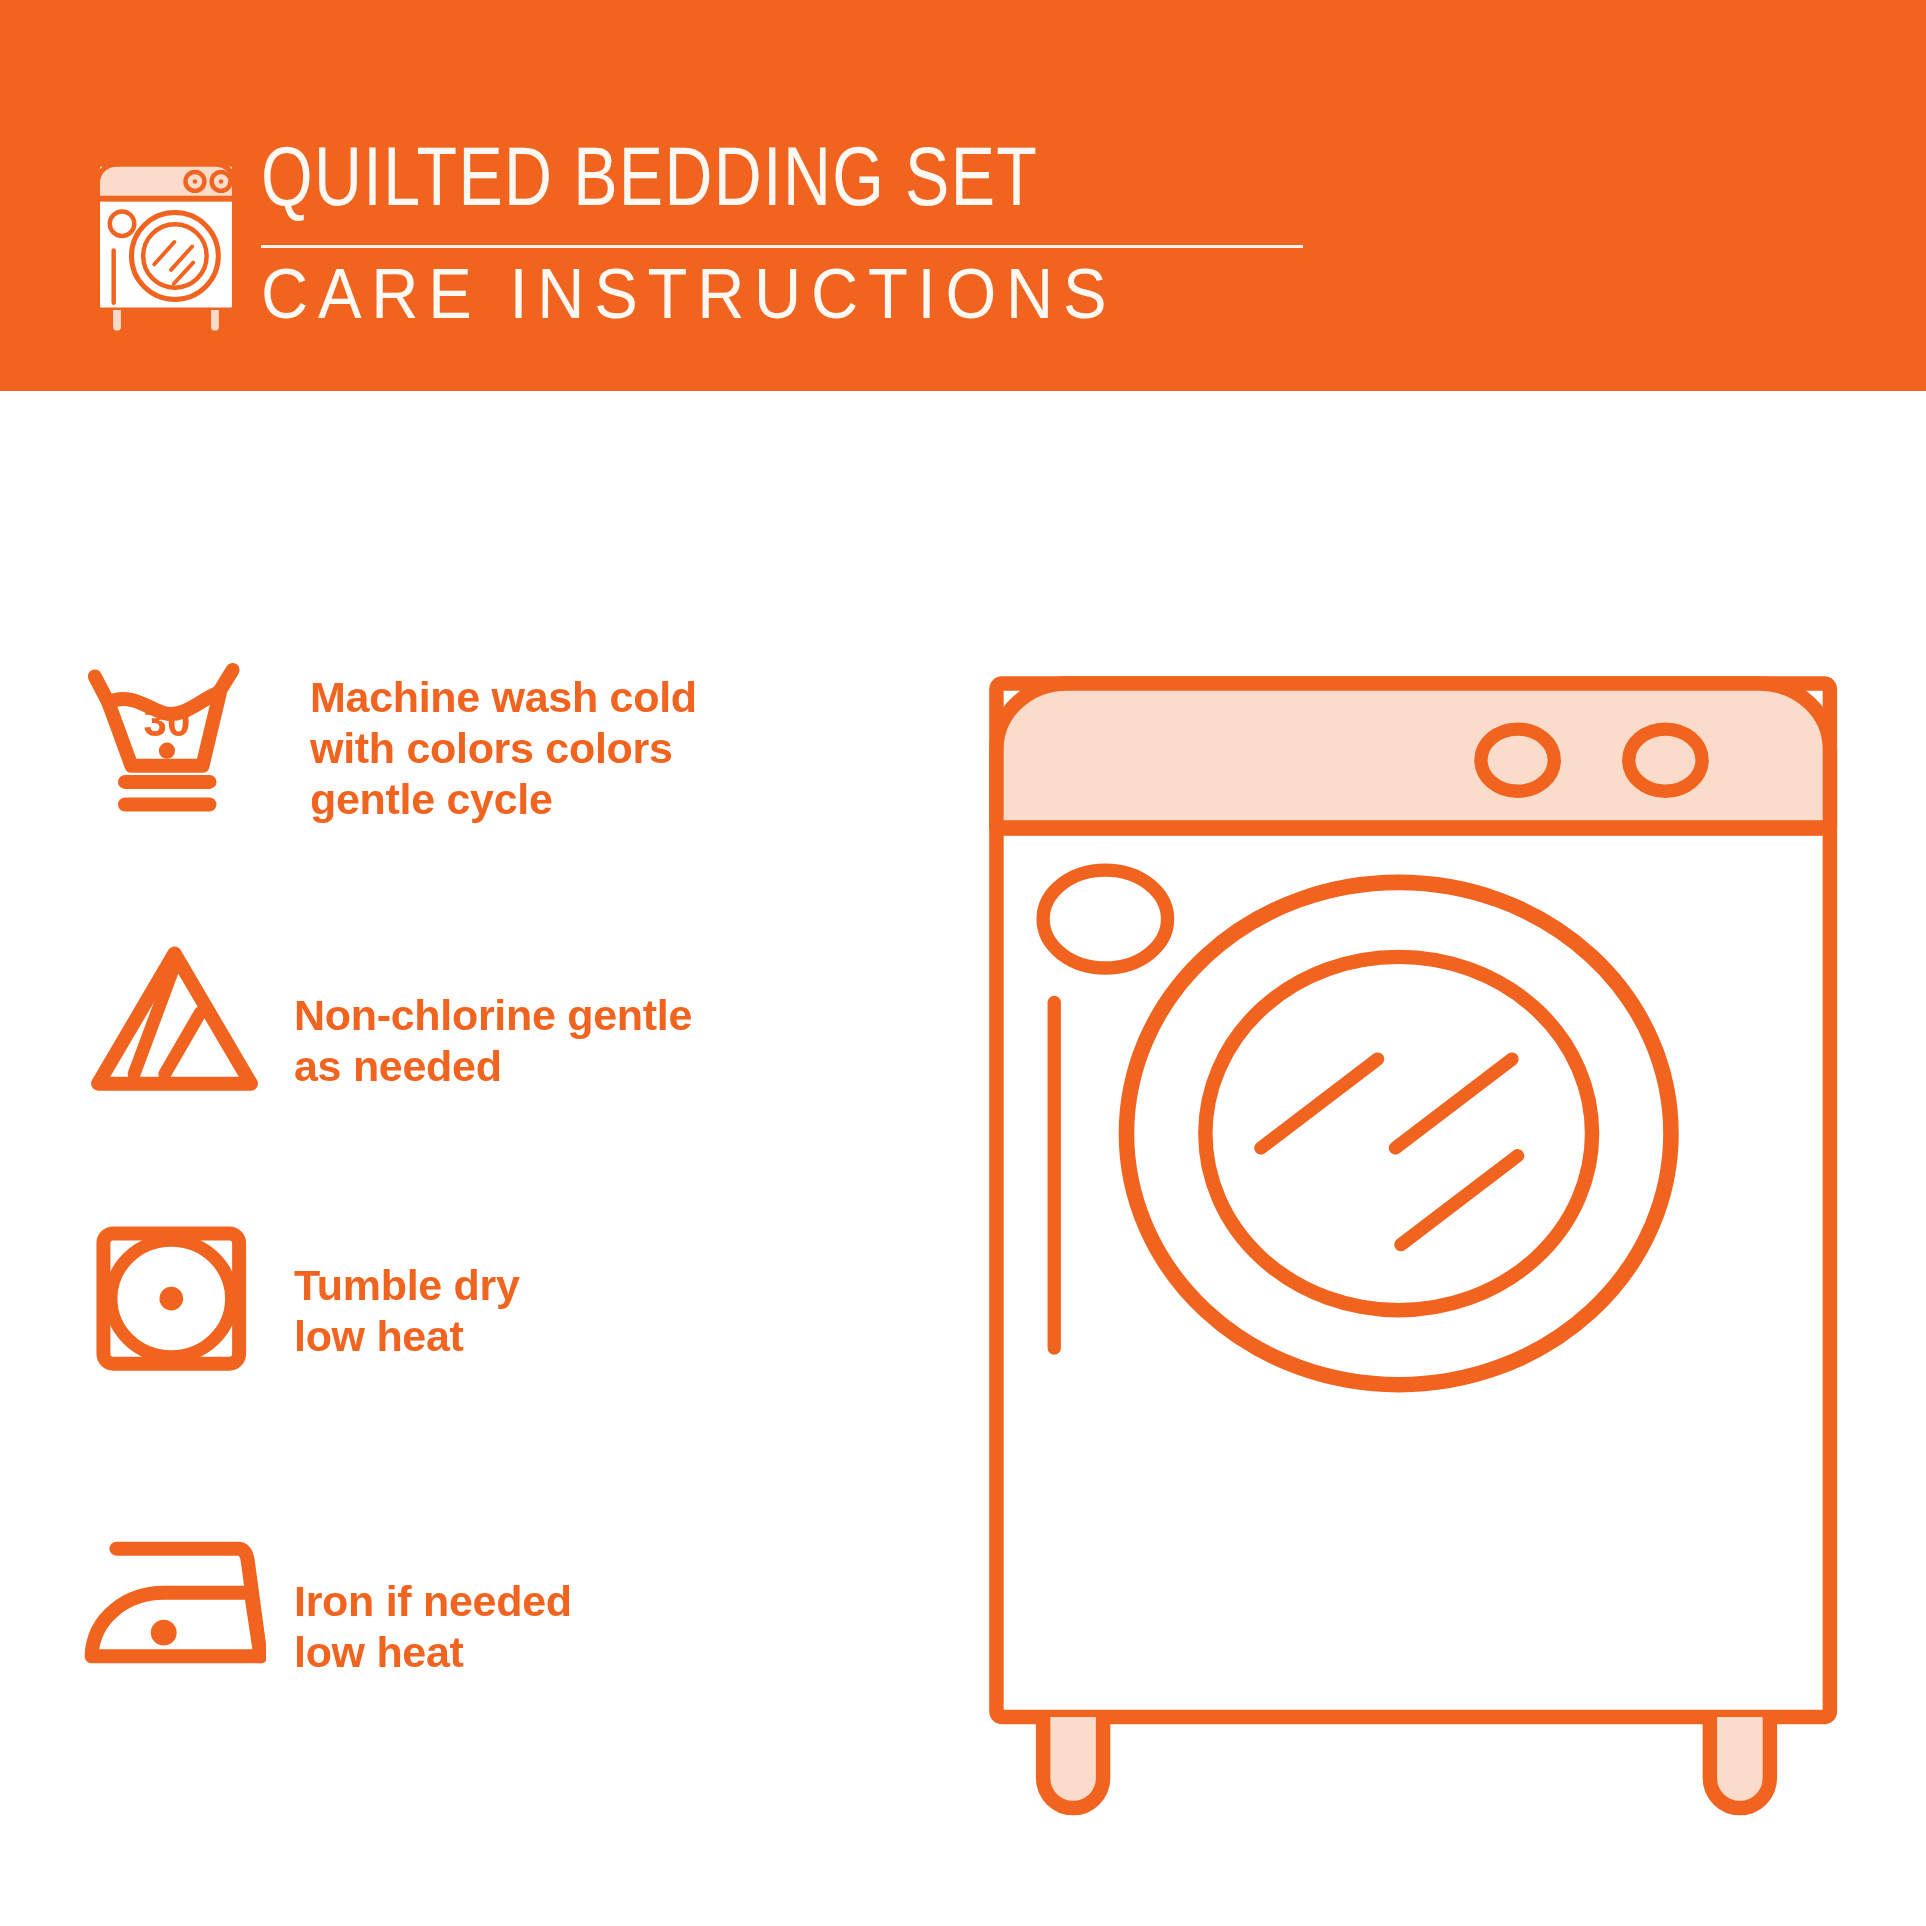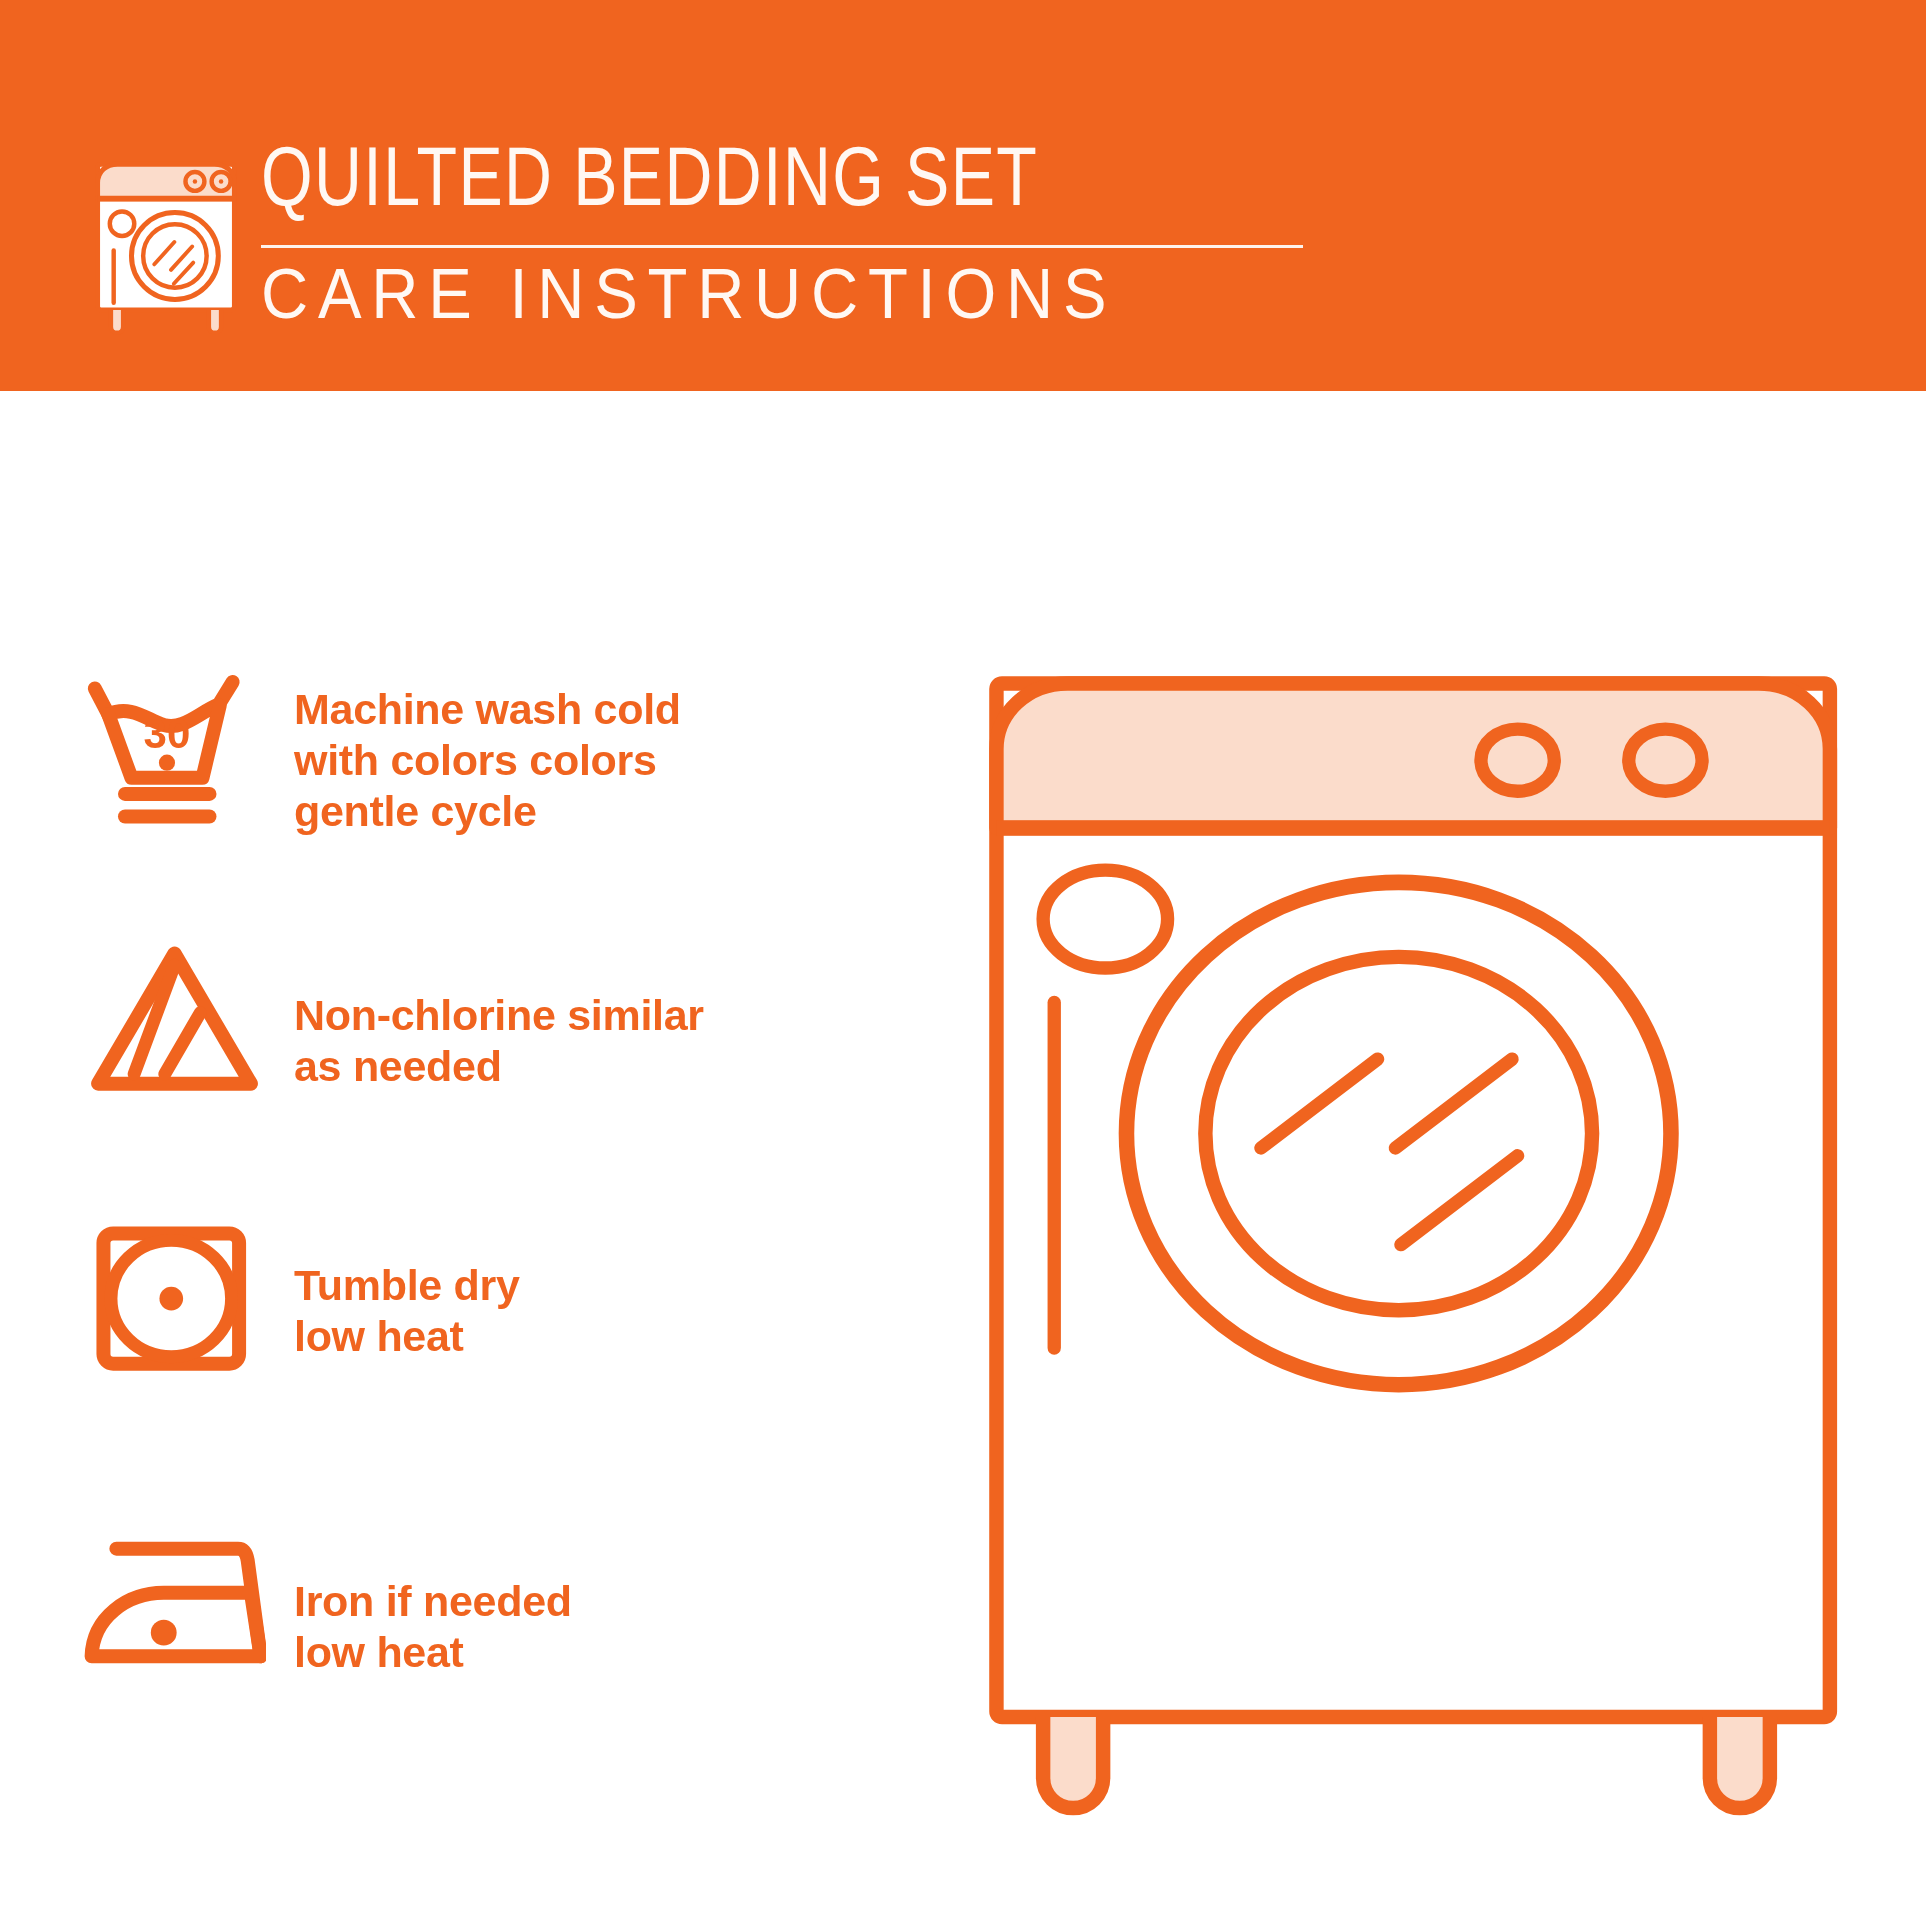--- a/index.html
+++ b/index.html
@@ -49,21 +49,21 @@
     white-space:nowrap;
     font-family:"Liberation Sans Narrow","Liberation Sans",sans-serif;
   }
   
   #care-list{
     position:absolute;left:83px;top:656px;width:867px;
   }
   .care-row{
     position:absolute;left:0;display:flex;align-items:flex-start;
   }
-  .care-row.r0{top:16px;}
+  .care-row.r0{top:4px;gap:16px;}
   .care-row.r1{top:281px;}
   .care-row.r2{top:561px;}
   .care-row.r3{top:871px;align-items:flex-end;}
   .care-sym{
     width:211px;flex:0 0 211px;display:flex;justify-content:flex-start;
   }
   .care-txt{
     color:#F0641F;
     font-size:43px;
     line-height:51px;
@@ -142,21 +142,21 @@
   </div>
 
   <div class="care-row r1">
     <div class="care-sym">
       <svg viewBox="0 0 340 300" width="183" height="162" fill="none">
         <path d="M170 30 L312 272 H28 Z" stroke="#F0641F" stroke-width="26" stroke-linejoin="round" fill="none"></path>
         <line x1="170" y1="52" x2="95" y2="254" stroke="#F0641F" stroke-width="24" stroke-linecap="round"></line>
         <line x1="218" y1="140" x2="152" y2="254" stroke="#F0641F" stroke-width="24" stroke-linecap="round"></line>
       </svg>
     </div>
-    <div class="care-txt">Non-chlorine similar
+    <div class="care-txt">Non-chlorine gentle
 as needed</div>
   </div>
 
   <div class="care-row r2">
     <div class="care-sym">
       <svg viewBox="0 0 340 300" width="183" height="162" fill="none">
         <rect x="38" y="30" width="252" height="242" rx="18" stroke="#F0641F" stroke-width="26" fill="none"></rect>
         <ellipse cx="164" cy="151" rx="112" ry="108" stroke="#F0641F" stroke-width="24" fill="none"></ellipse>
         <circle cx="164" cy="151" r="22" fill="#F0641F"></circle>
       </svg>

